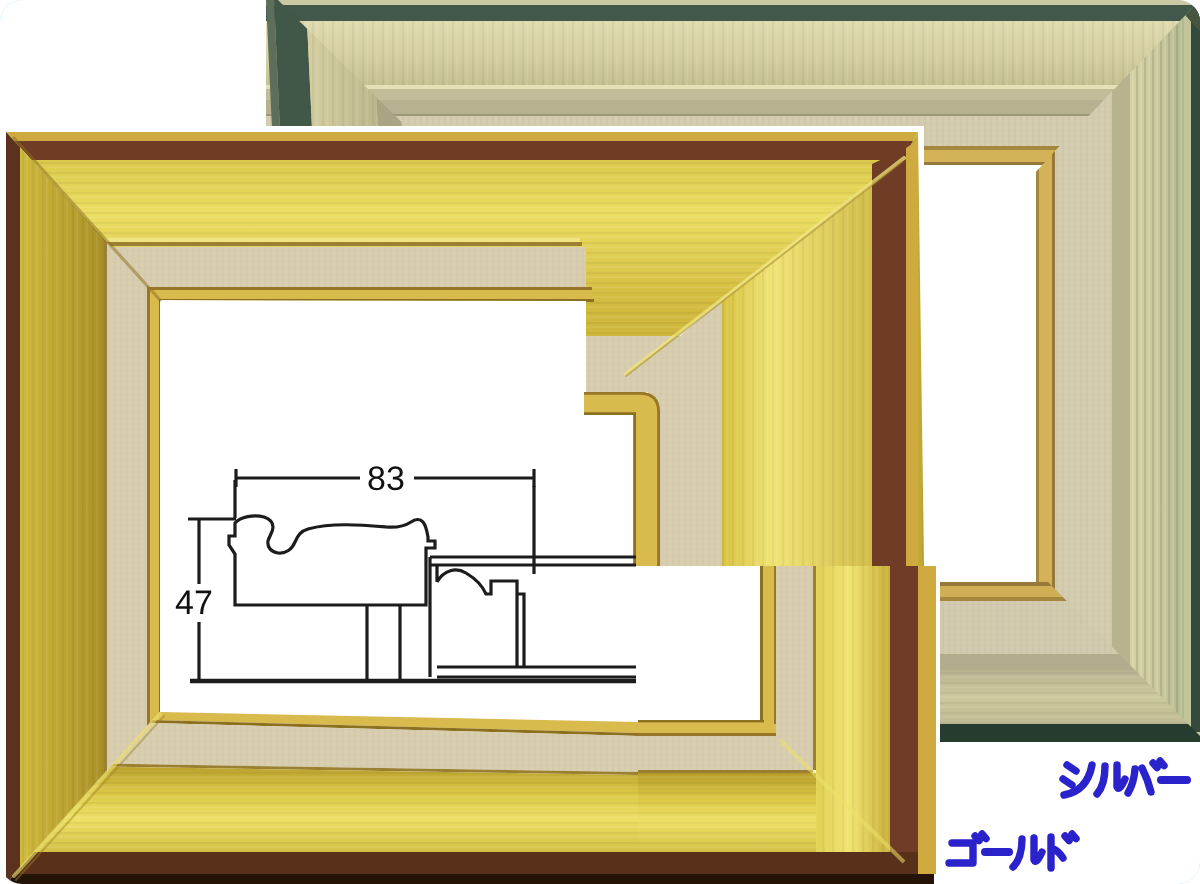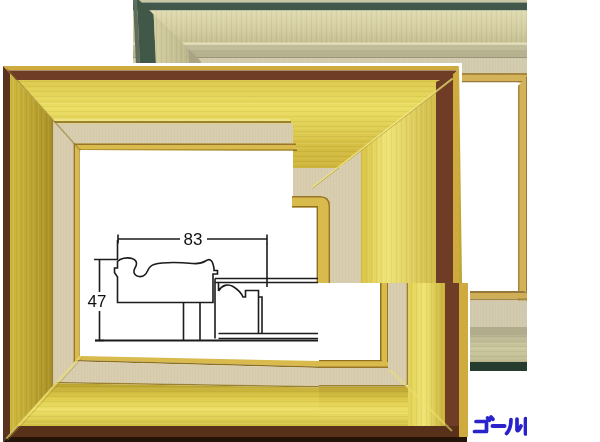--- a/index.html
+++ b/index.html
@@ -1,17 +1,17 @@
 <!DOCTYPE html>
 <html><head>
 <meta charset="utf-8">
 <style>
   html,body{margin:0;padding:0;background:#ffffff;}
-  #stage{position:relative;width:527px;height:442px;overflow:hidden;background:#7dd3fc;
-         font-family:"Liberation Sans", sans-serif;}
+  #stage{position:relative;width:600px;height:442px;overflow:hidden;background:#7dd3fc;
+         font-family:"Liberation Sans", sans-serif;border-radius:11px;}
 </style>
 </head>
 <body>
 <div id="stage">
 <svg width="600" height="442" viewBox="0 0 600 442">
 <defs>
   <linearGradient id="sChamp" x1="0" y1="0" x2="0" y2="1">
     <stop offset="0" stop-color="#e1dbb0"></stop>
           <stop offset="0.55" stop-color="#d3cda0"></stop>
           <stop offset="1" stop-color="#c4be91"></stop>

